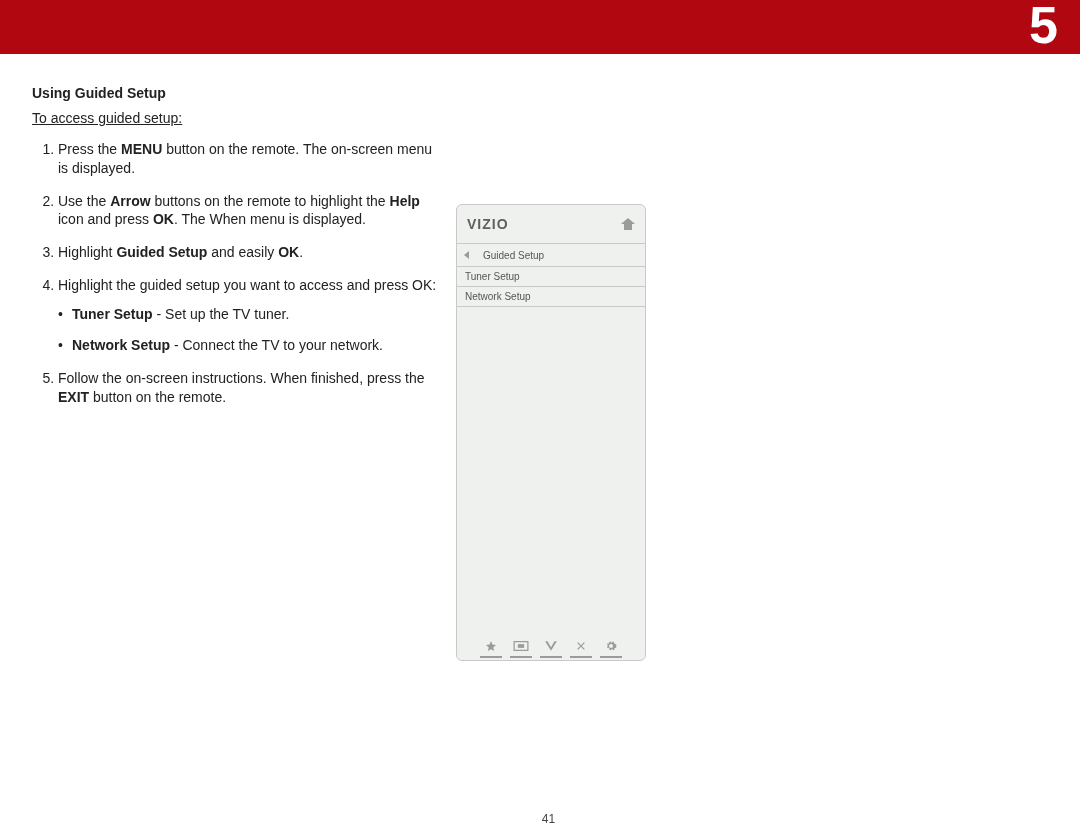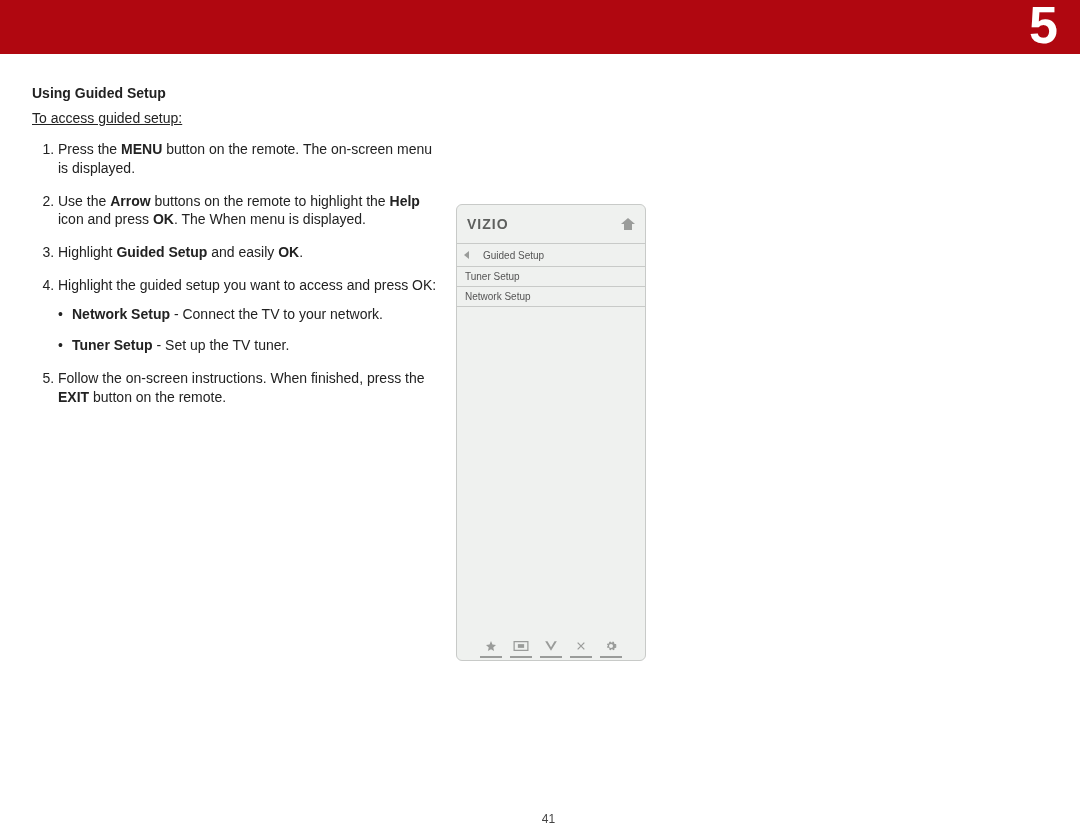--- a/index.html
+++ b/index.html
@@ -207,24 +207,24 @@
         <li>
           <span>Use the </span><strong>Arrow</strong><span> buttons on the remote to highlight the </span><strong>Help</strong><span> icon and press </span><strong>OK</strong><span>. The When menu is displayed.</span>
         </li>
         <li>
           <span>Highlight </span><strong>Guided Setup</strong><span> and easily </span><strong>OK</strong><span>.</span>
         </li>
         <li>
           <span>Highlight the guided setup you want to access and press OK:</span>
           <ul class="sub">
             <li>
-              <strong>Network Setup</strong><span> - Connect the TV to your network.</span>
+              <strong>Tuner Setup</strong><span> - Set up the TV tuner.</span>
             </li>
             <li>
-              <strong>Tuner Setup</strong><span> - Set up the TV tuner.</span>
+              <strong>Network Setup</strong><span> - Connect the TV to your network.</span>
             </li>
           </ul>
         </li>
         <li>
           <span>Follow the on-screen instructions. When finished, press the </span><strong>EXIT</strong><span> button on the remote.</span>
         </li>
       </ol>
     </div>
 
     <div class="screencol">

